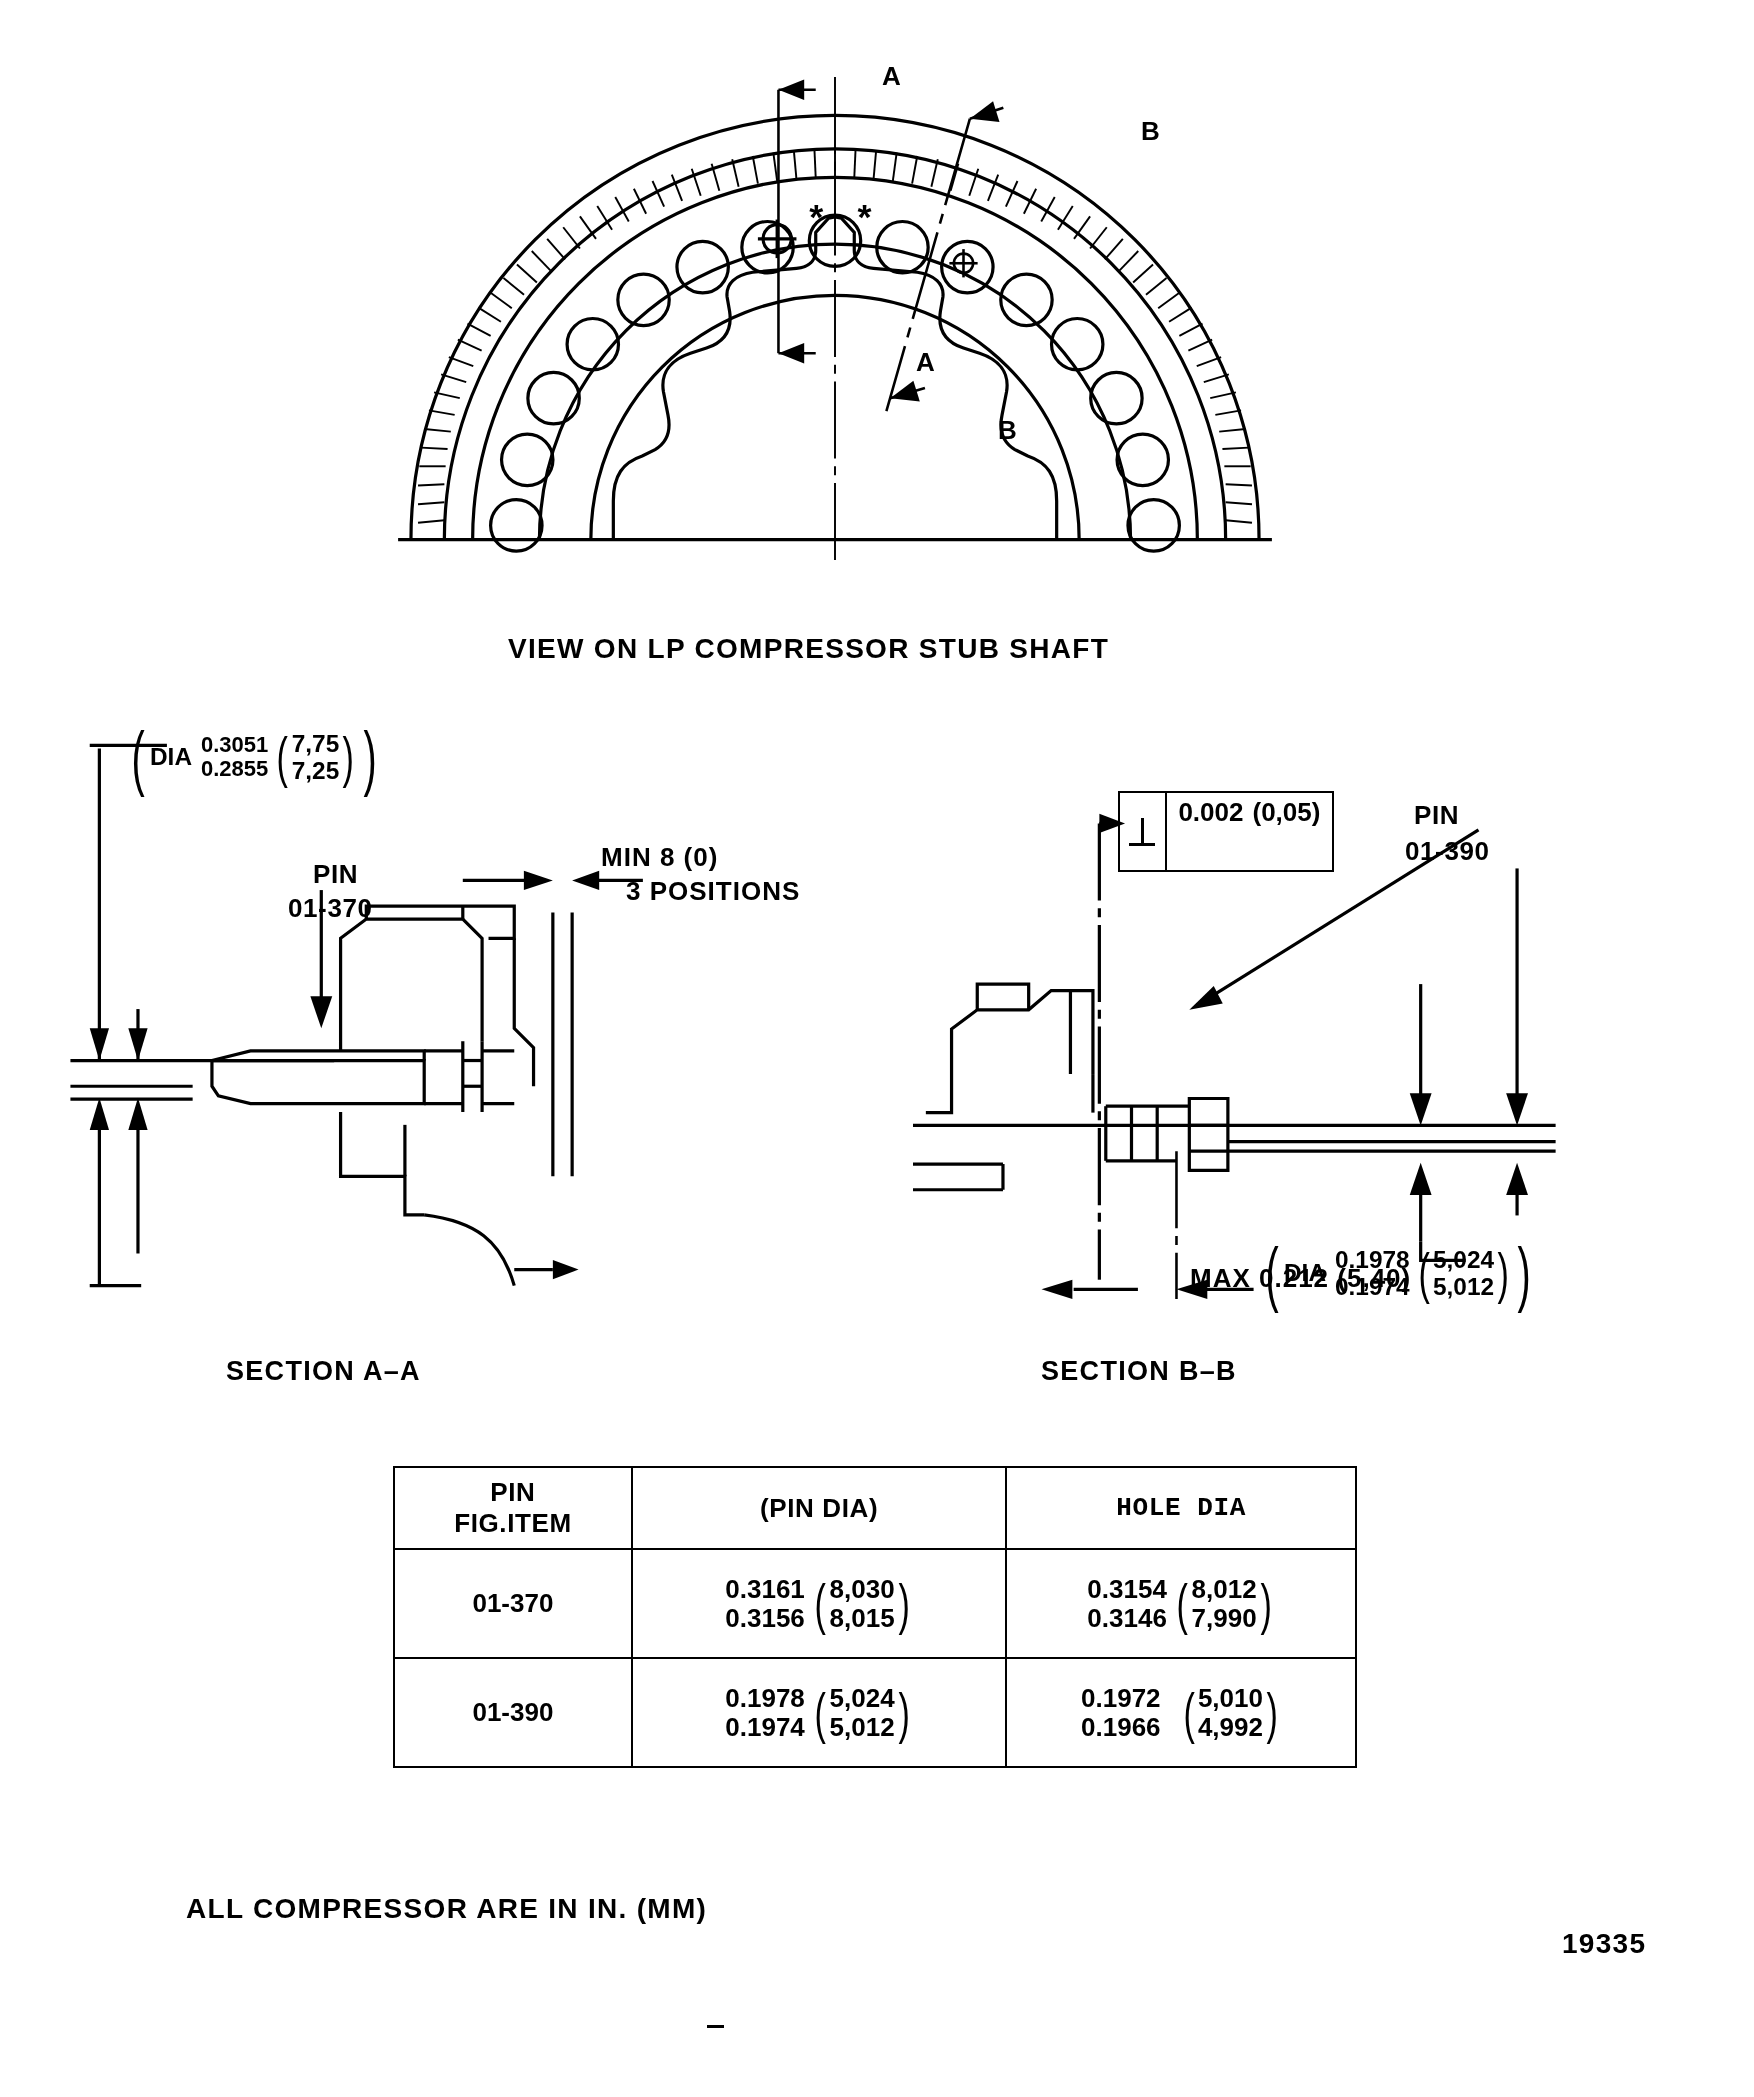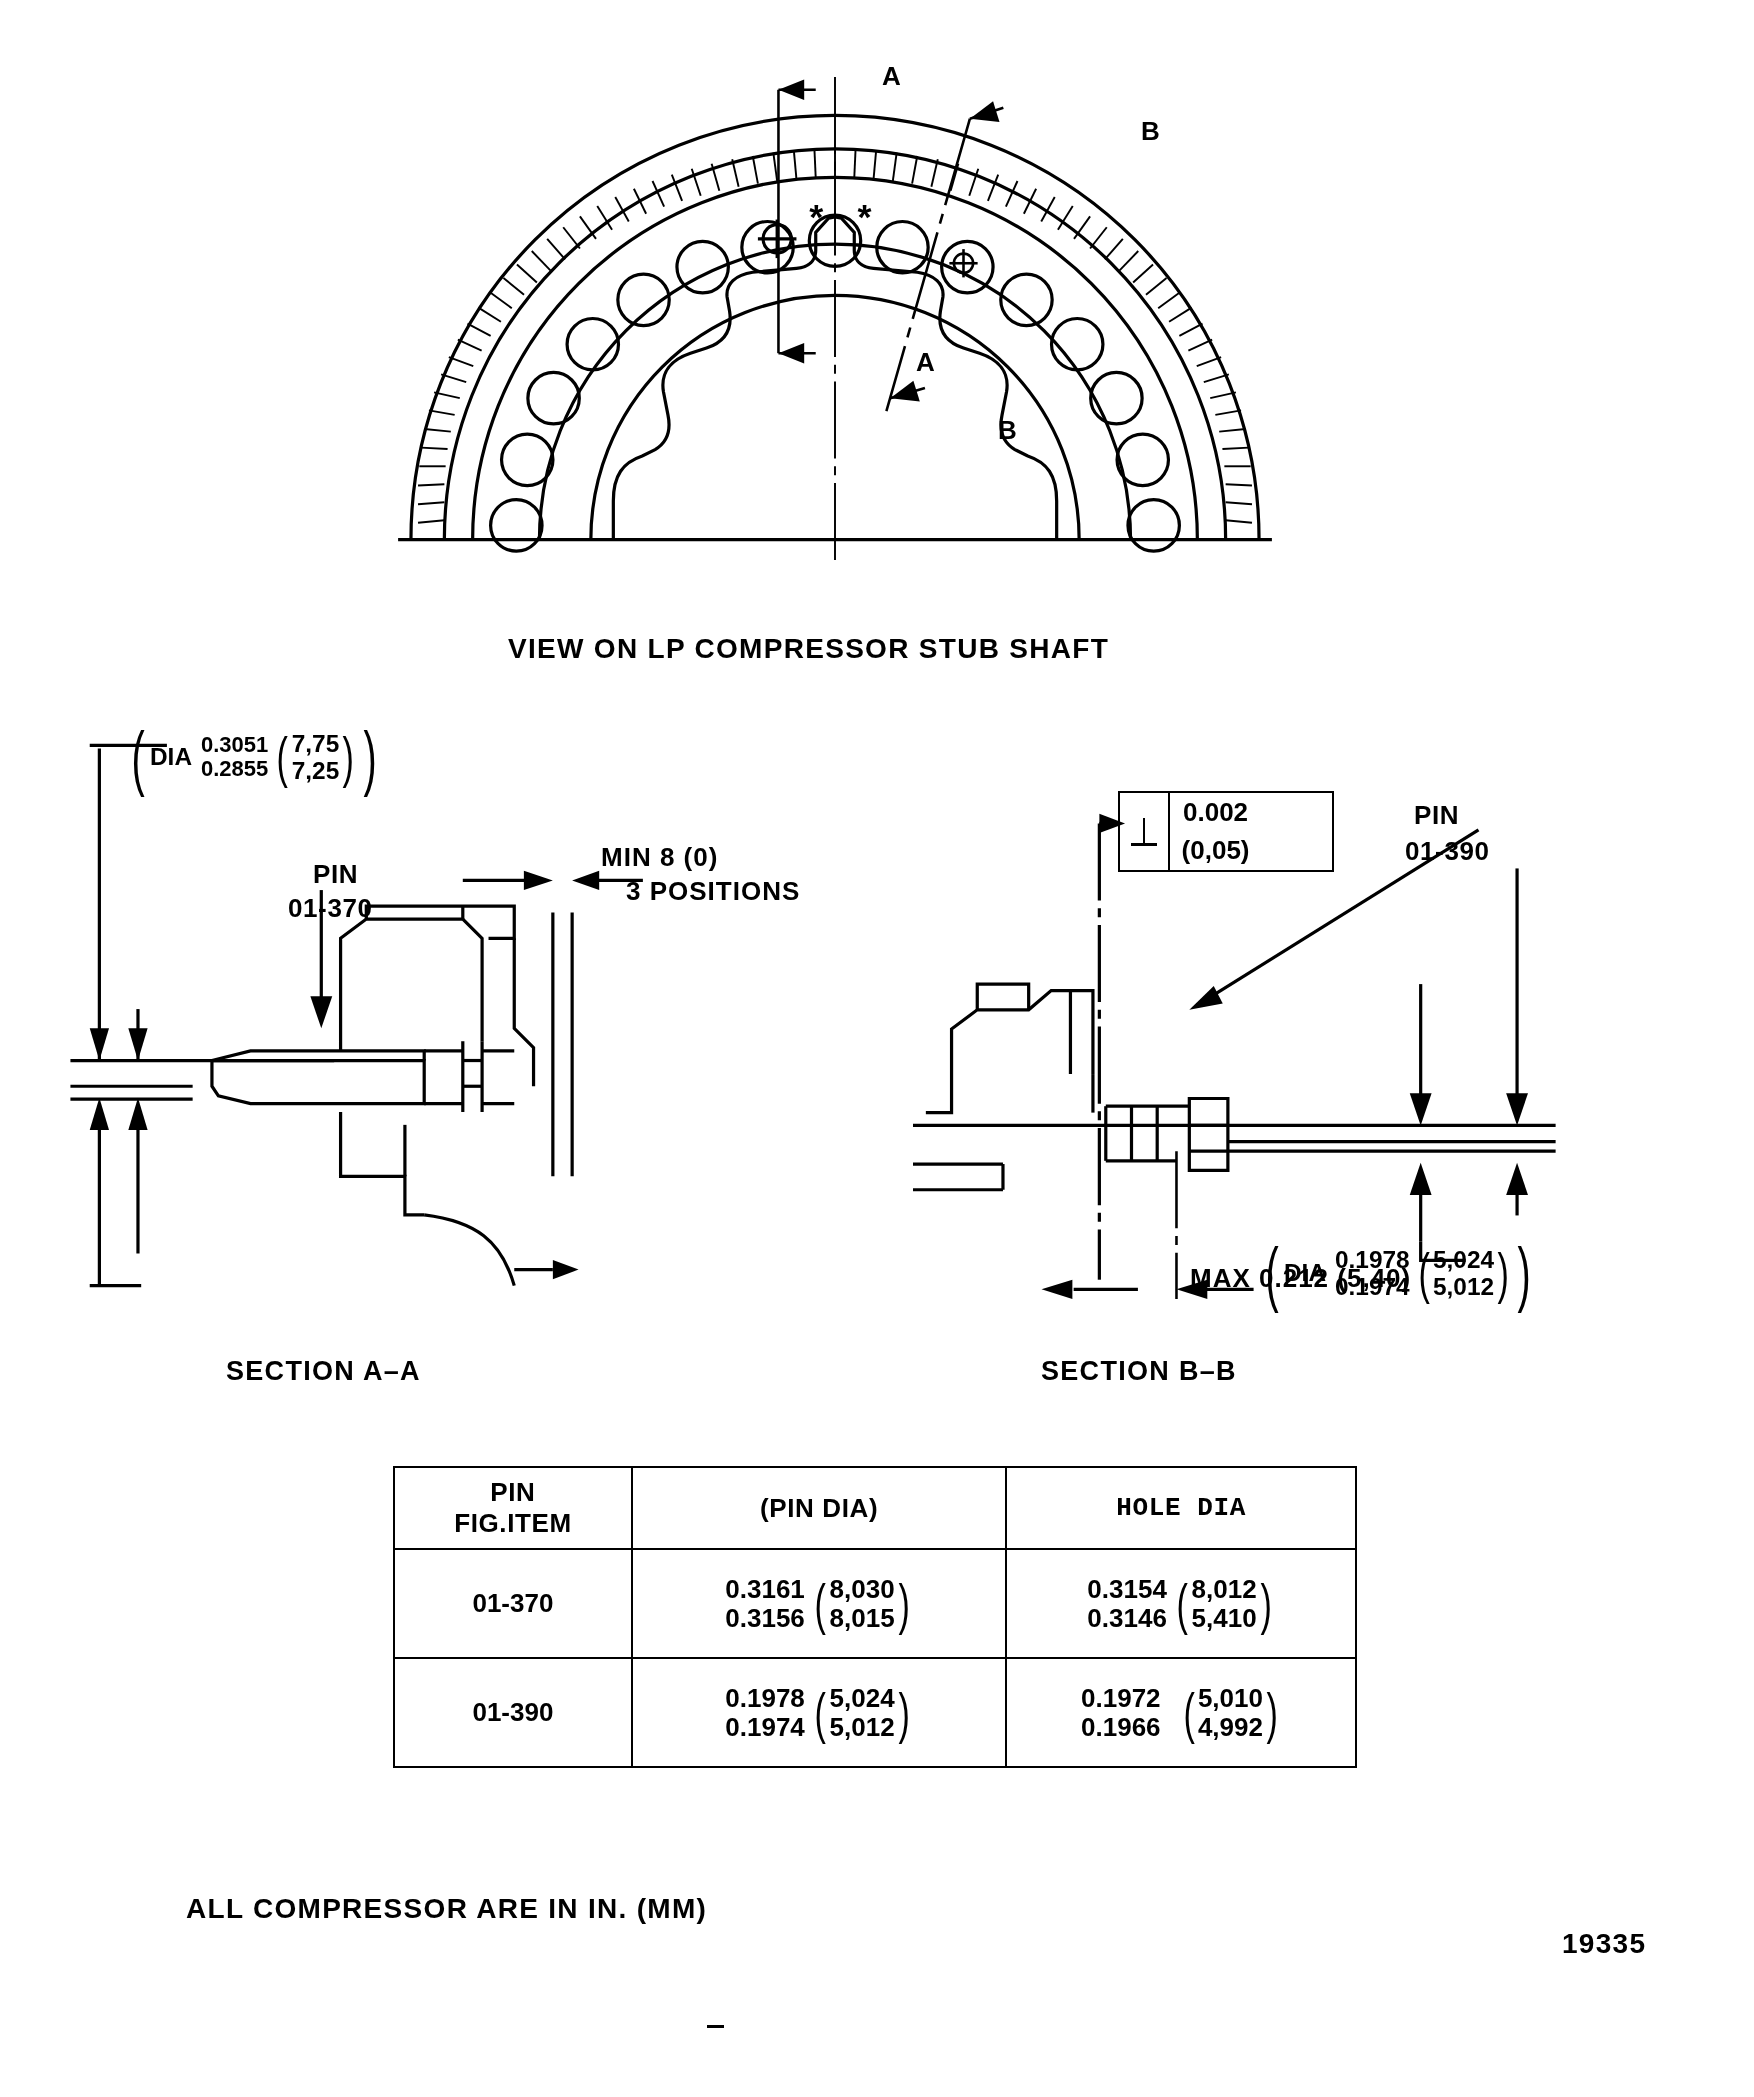--- a/index.html
+++ b/index.html
@@ -80,21 +80,21 @@
     width: 48px;
     display: flex;
     align-items: center;
     justify-content: center;
     border-right: 2.6px solid #000;
     font-size: 30px;
   }
   .gdt .val {
     padding: 5.1px 11.6px;
     display: flex;
-    flex-direction: column;
+    flex-direction: row;
     justify-content: center;
     line-height: 1.1;
     font-size: 26px;
     text-align: center;
     gap: 9px;
   }
   .perp-icon {
     width: 26px; height: 28px; position: relative;
   }
   .perp-icon::before {
@@ -521,21 +521,21 @@
         </td>
         <td>
           <span class="cellstack">
             <span class="col" style="margin-right:6.4px;">
               <span>0.3154</span>
               <span>0.3146</span>
             </span>
             <span class="paren">(</span>
             <span class="col">
               <span>8,012</span>
-              <span>5,410</span>
+              <span>7,990</span>
             </span>
             <span class="paren">)</span>
           </span>
         </td>
       </tr>
       <tr class="row">
         <td>01-390</td>
         <td>
           <span class="cellstack">
             <span class="col" style="margin-right:6.4px;">

